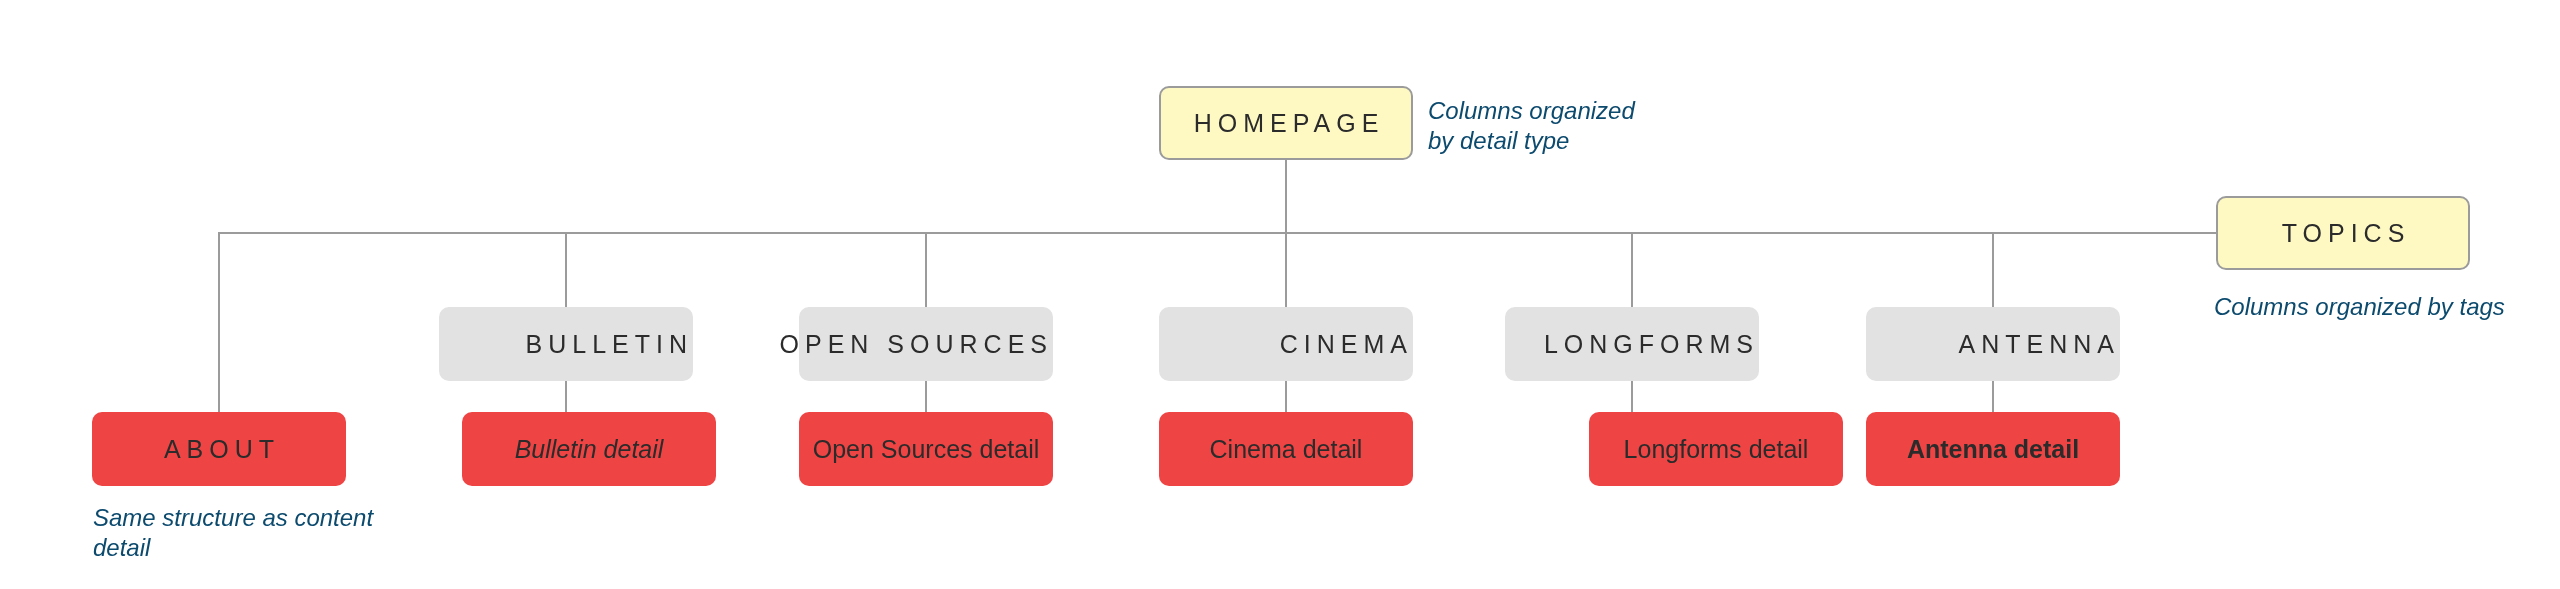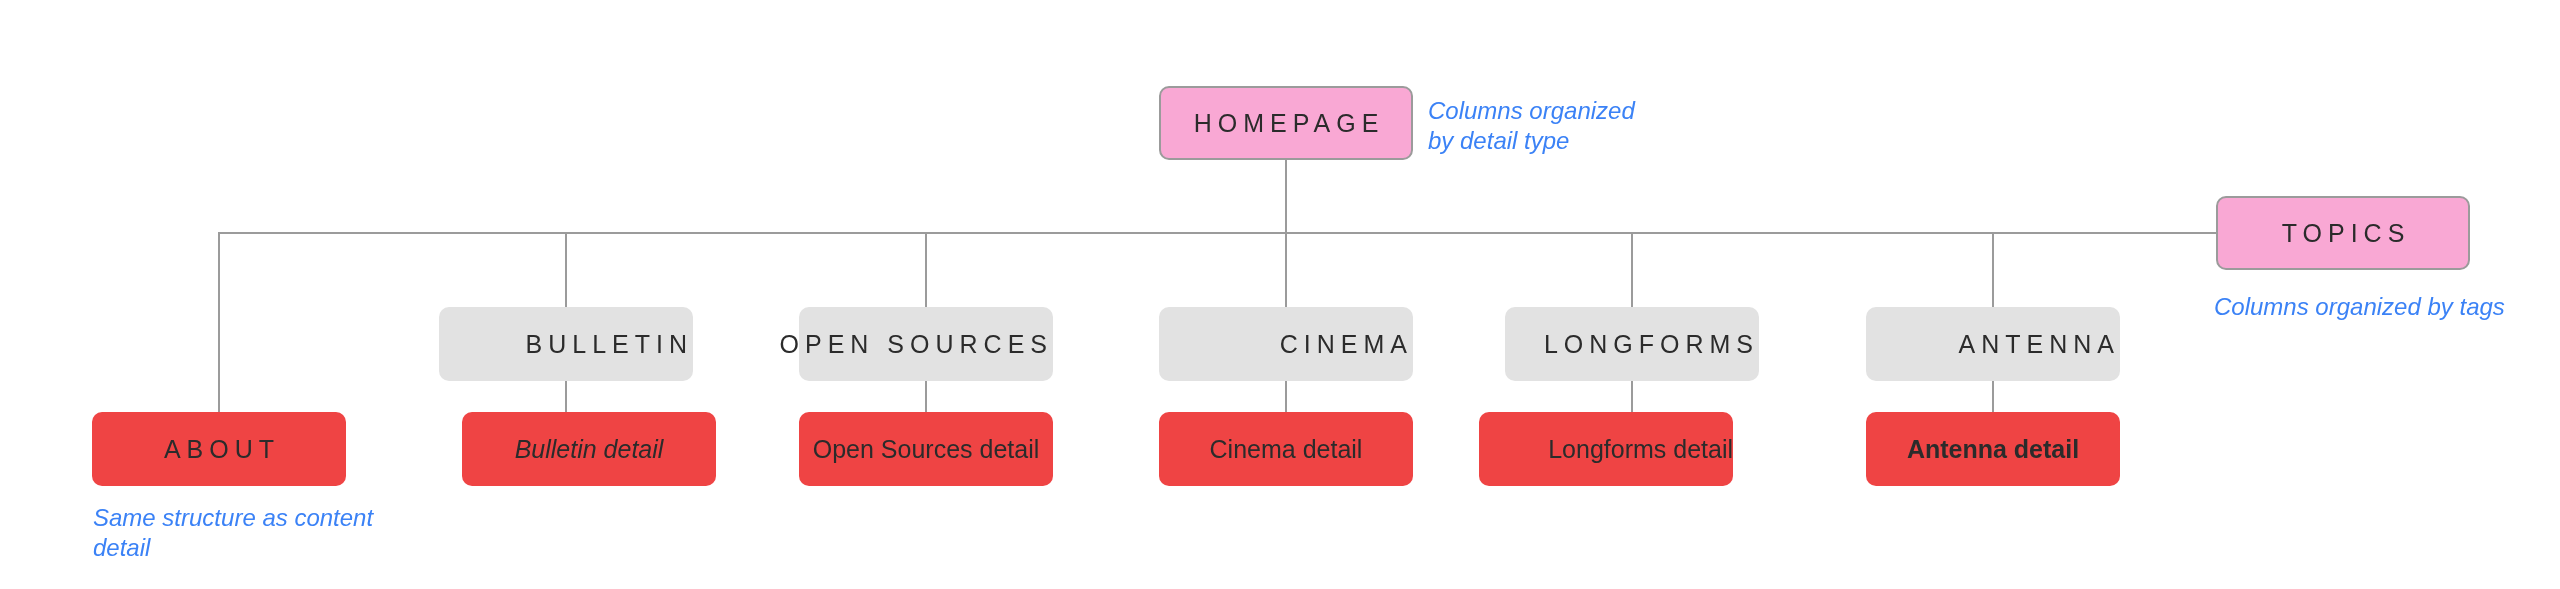--- a/index.html
+++ b/index.html
@@ -22,21 +22,21 @@
     border-radius: 10px;
     display: flex;
     align-items: center;
     justify-content: center;
     box-sizing: border-box;
     color: #2b2b2b;
     font-size: 25px;
     white-space: nowrap;
   }
   .node.outlined {
-    background: #f9a8d4;
+    background: #fef9c3;
     border: 2px solid #9b9b9b;
   }
   .node.header {
     background: #e2e2e2;
     justify-content: flex-end;
   }
   .node.detail {
     background: #ef4444;
   }
   .caps {
@@ -49,21 +49,21 @@
     position: absolute;
     background: #9b9b9b;
   }
   .vline { width: 2px; }
   .hline { height: 2px; }
   .note {
     position: absolute;
     font-style: italic;
     font-size: 24px;
     line-height: 30px;
-    color: #3b82f6;
+    color: #0c4a6e;
     white-space: nowrap;
   }
 
   
   #homepage { left: 1159px; top: 86px; }
   #topics   { left: 2216px; top: 196px; }
 
   
   #root-drop      { left: 1285px; top: 160px; height: 74px; }
   #trunk          { left: 218px;  top: 232px; width: 1998px; }
@@ -84,21 +84,21 @@
   #col1-header { left: 799px;  top: 307px; }
   #col2-header { left: 1159px; top: 307px; padding-left: 20px; }
   #col3-header { left: 1505px; top: 307px; }
   #col4-header { left: 1866px; top: 307px; }
 
   
   #about        { left: 92px;   top: 412px; }
   #col0-detail  { left: 462px;  top: 412px; font-style: italic; }
   #col1-detail  { left: 799px;  top: 412px; }
   #col2-detail  { left: 1159px; top: 412px; }
-  #col3-detail  { left: 1479px; top: 412px; justify-content: flex-end; }
+  #col3-detail  { left: 1589px; top: 412px; }
   #col4-detail  { left: 1866px; top: 412px; font-weight: bold; }
 
   
   #root-note   { left: 1428px; top: 96px; }
   #topics-note { left: 2214px; top: 292px; }
   #about-note  { left: 93px;  top: 503px; }
 </style>
 </head>
 <body>
 

